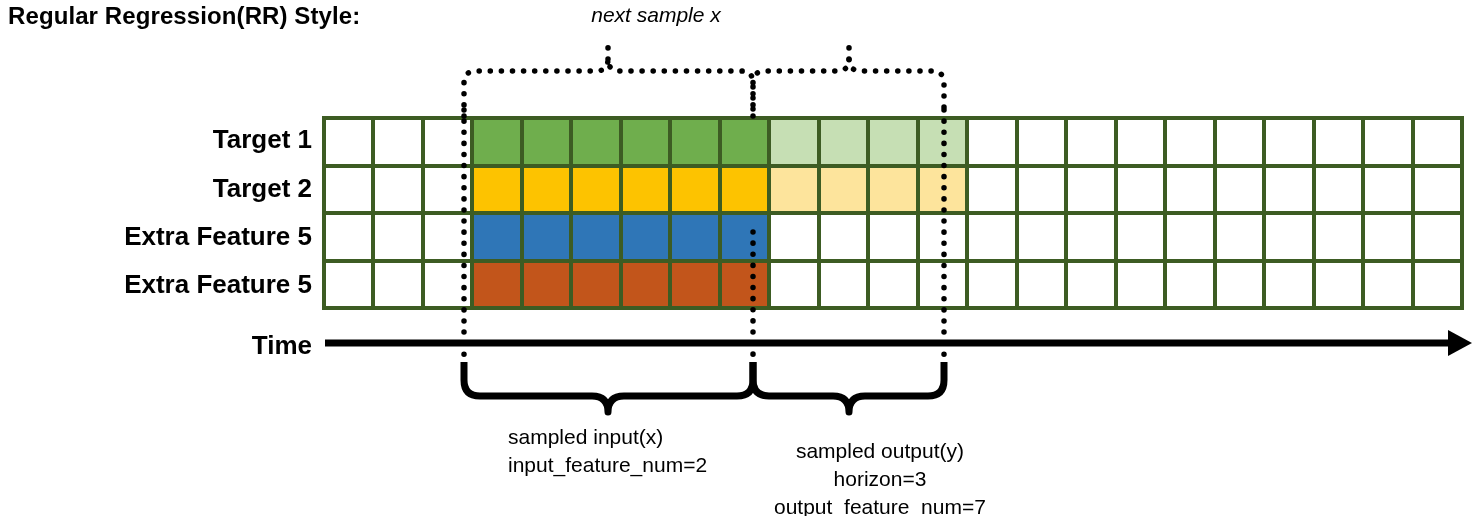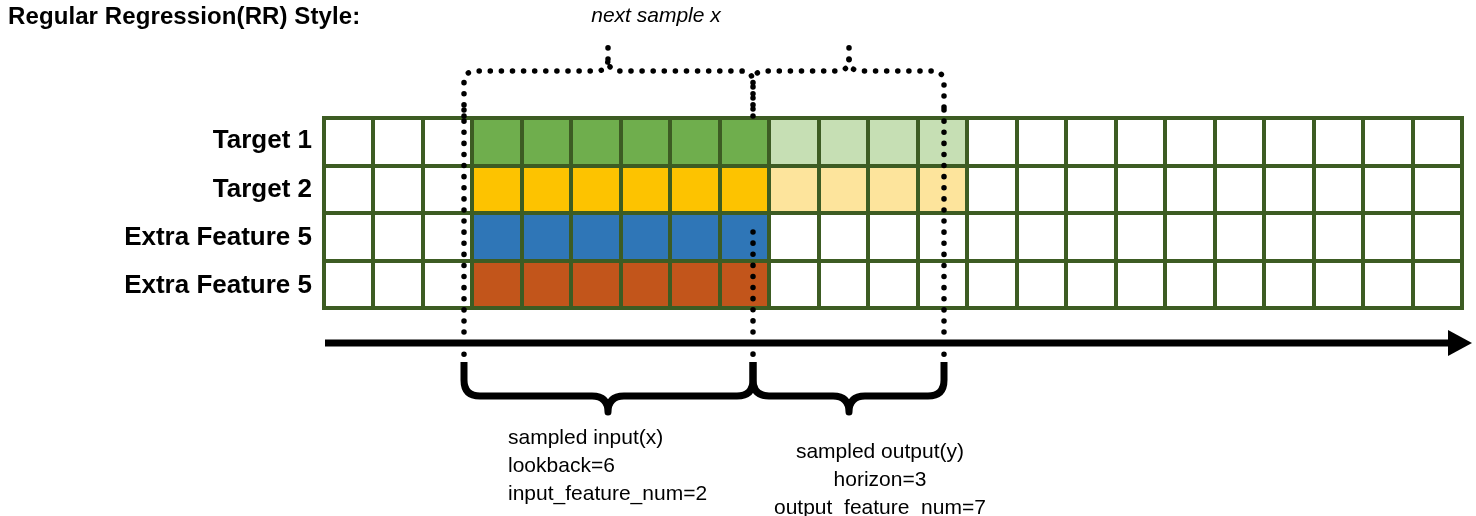--- a/index.html
+++ b/index.html
@@ -78,20 +78,21 @@
 
 <div id="stage">
 
   <div class="title">Regular Regression(RR) Style:</div>
 
   <div class="rl-wrap">
     <div class="row-label" style="top:126px;">Target 1</div>
     <div class="row-label" style="top:175px;">Target 2</div>
     <div class="row-label" style="top:223px;">Extra Feature 5</div>
     <div class="row-label" style="top:271px;">Extra Feature 5</div>
+    <div class="time-label" style="top:330px;">Time</div>
   </div>
 
   <div class="grid" id="grid">
       <div class="cell"></div>
       <div class="cell"></div>
       <div class="cell"></div>
       <div class="cell c-green"></div>
       <div class="cell c-green"></div>
       <div class="cell c-green"></div>
       <div class="cell c-green"></div>
@@ -179,21 +180,20 @@
       <div class="cell"></div>
       <div class="cell"></div>
       <div class="cell"></div>
       <div class="cell"></div>
     </div>
 
   <div class="brace-top-label" style="left:516px;top:3px;width:280px;">next sample x</div>
 
   <div class="bot-block" style="left:508px;top:423px;">
     <div>sampled input(x)</div>
-    <div>lookback=6</div>
     <div>input_feature_num=2</div>
   </div>
   <div class="bot-block" style="left:774px;top:437px;text-align:center;">
     <div>sampled output(y)</div>
     <div>horizon=3</div>
     <div>output_feature_num=7</div>
   </div>
 
   <svg class="overlay" viewBox="0 0 1476 516">
 

